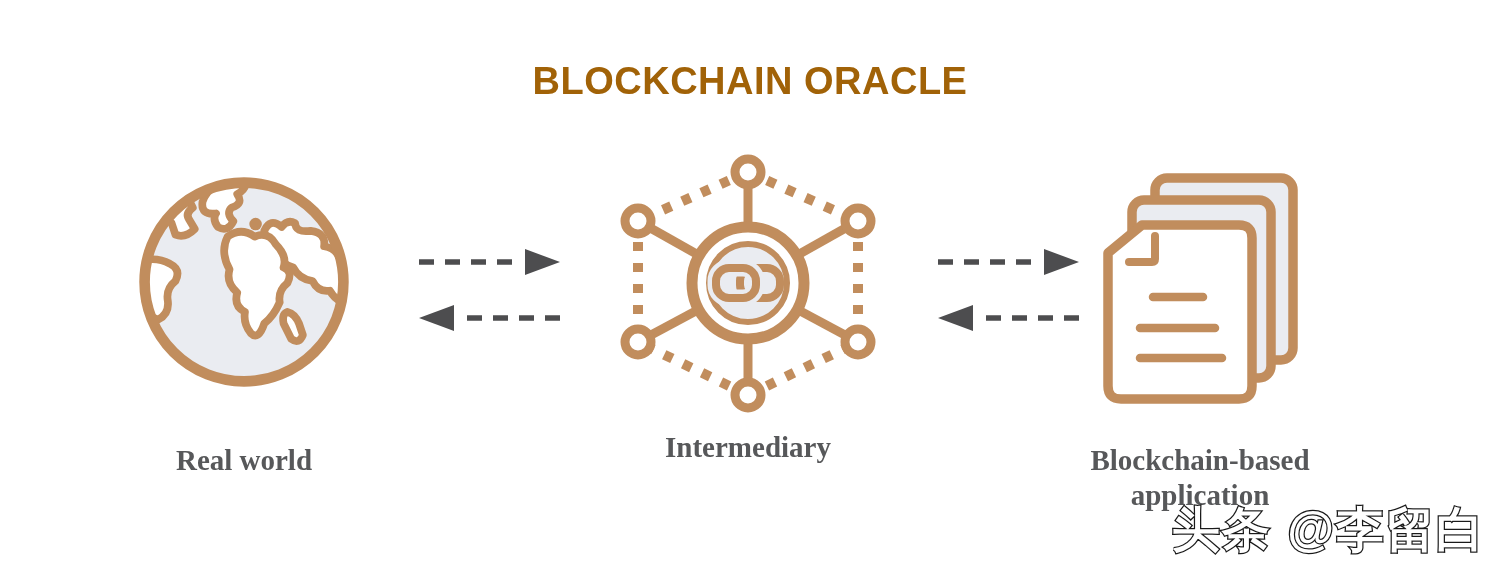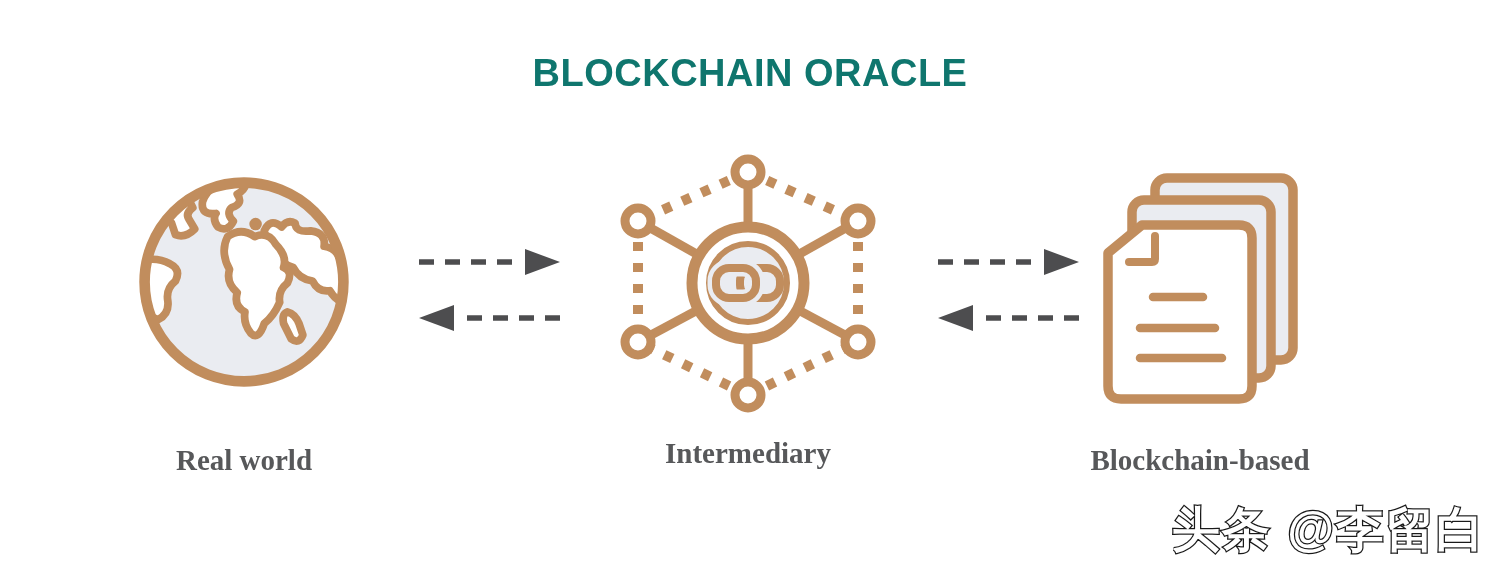--- a/index.html
+++ b/index.html
@@ -6,38 +6,38 @@
   .canvas{
     position:relative;
     width:1500px;height:568px;
     background:#ffffff;
     overflow:hidden;
     font-family:"Liberation Sans","DejaVu Sans",sans-serif;
   }
   .title{
     position:absolute;
     left:0;right:0;top:52px;
-    margin:0;
+    margin:8px;
     text-align:center;
     font-size:38px;
     font-weight:700;
     letter-spacing:0.5px;
-    color:#0f766e;
+    color:#a16207;
   }
   .node{position:absolute;text-align:center;font-family:Liberation Serif, serif;}
   .node .icon{display:block;margin:0 auto;}
   .node-label{
     position:absolute;left:0;width:100%;
     font-size:29px;font-weight:600;color:#57585a;
     line-height:35px;
   }
   .node-real-world{left:114px;top:171px;width:260px;}
   .node-real-world .node-label{top:272px;}
   .node-intermediary{left:618px;top:153px;width:260px;}
-  .node-intermediary .node-label{top:283px;}
+  .node-intermediary .node-label{top:277px;}
   .node-blockchain-app{left:1070px;top:166px;width:260px;}
   .node-blockchain-app .node-label{top:277px;}
   .arrow{position:absolute;}
   .arrow-r1{left:417px;top:248px;}
   .arrow-l1{left:417px;top:304px;}
   .arrow-r2{left:936px;top:248px;}
   .arrow-l2{left:936px;top:304px;}
   .watermark{
     position:absolute;
     right:14px;bottom:6px;
@@ -160,18 +160,19 @@
 
         <path d="M55,70 L55,93 Q55,96 52,96 L29,96" fill="none" stroke-width="8"></path>
 
         <line x1="53" y1="131" x2="103" y2="131" stroke-width="8.5"></line>
         <line x1="40" y1="162" x2="115" y2="162" stroke-width="8.5"></line>
         <line x1="40" y1="192" x2="122" y2="192" stroke-width="8.5"></line>
       </g>
     </svg>
     <div class="node-label">
       <span>Blockchain-based</span><br>
+      <span>application</span>
     </div>
   </div>
 
   <div class="watermark">头条 @李留白</div>
 
 </div>
 
 </body></html>

